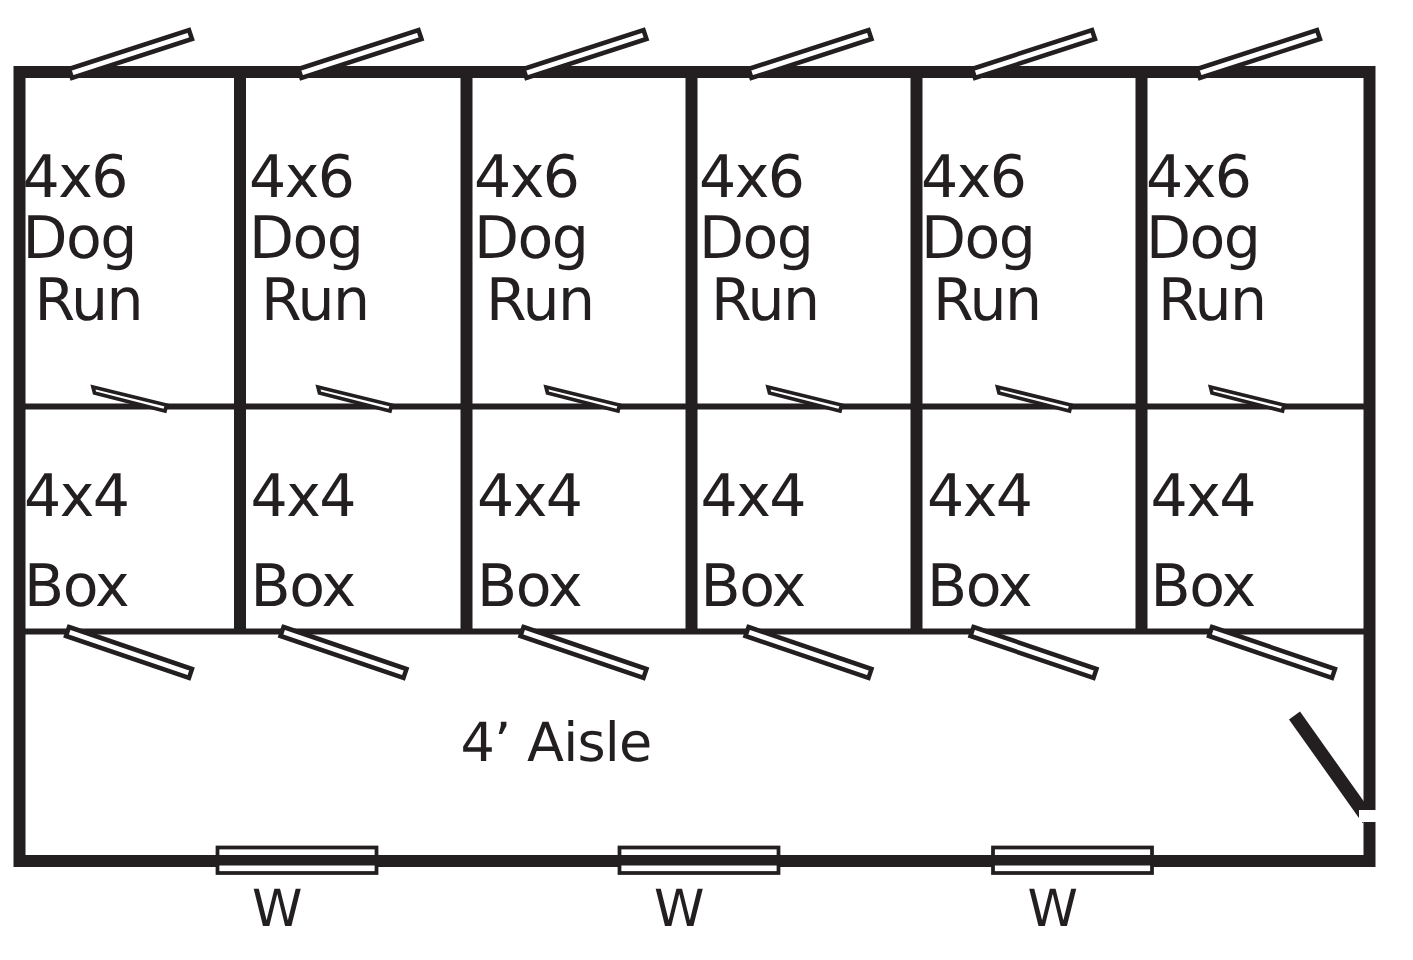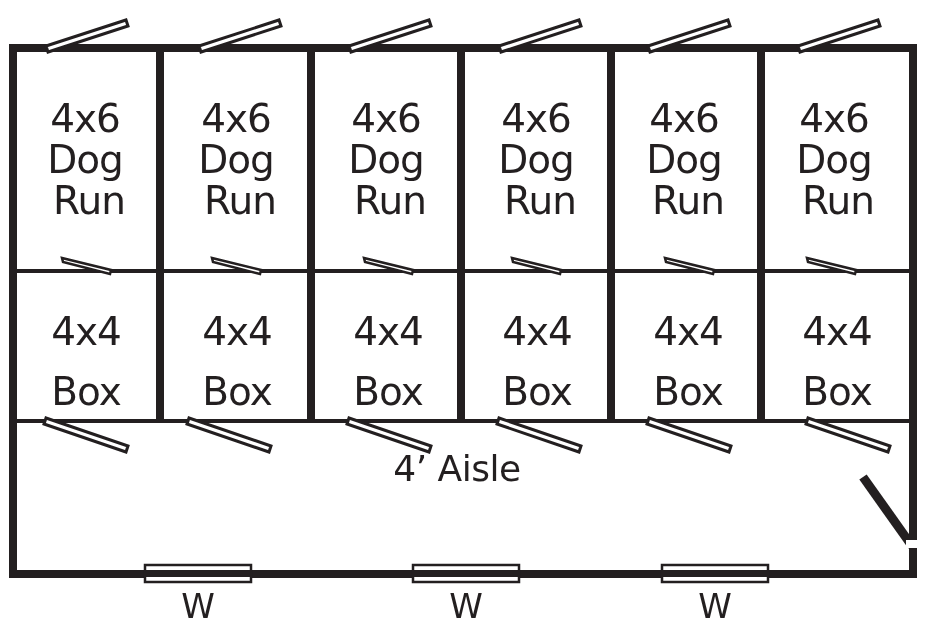--- a/index.html
+++ b/index.html
@@ -1,19 +1,19 @@
 <!DOCTYPE html>
 <html><head>
 <meta charset="utf-8">
 <style>
   html, body { margin:0; padding:0; background:#ffffff; }
   body { width:942px; height:640px; position:relative; overflow:hidden;
          font-family:"DejaVu Sans","Liberation Sans",sans-serif; color:#231f20; }
   svg { position:absolute; left:0; top:0; }
-  .label { position:absolute; text-align:center; color:#231f20;
+  .label { position:absolute; color:#231f20;
            font-family:"DejaVu Sans","Liberation Sans",sans-serif; }
   .run { font-size:39px; line-height:41px; width:140px; letter-spacing:-1px; }
   .box { font-size:39px; line-height:60px; width:140px; letter-spacing:-1px;margin-top:16px; }
   .aisle { font-size:36px; width:300px; letter-spacing:-0.5px; }
   .win { font-size:34px; width:60px; }
 </style>
 </head>
 <body>
 
 <svg width="942" height="640" viewBox="0 0 942 640">
@@ -122,17 +122,17 @@
 </div>
 <div class="label box" style="left:618px;top:286px;">
   <div>4x4</div>
   <div>Box</div>
 </div>
 <div class="label box" style="left:767px;top:286px;">
   <div>4x4</div>
   <div>Box</div>
 </div>
 
-<div class="label aisle" style="left:307px;top:448px;">4’ Aisle</div>
+<div class="label aisle" style="left:307px;top:475px;">4’ Aisle</div>
 
 <div class="label win" style="left:168px;top:586px;">W</div>
 <div class="label win" style="left:436px;top:586px;">W</div>
 <div class="label win" style="left:685px;top:586px;">W</div>
 
 </body></html>

